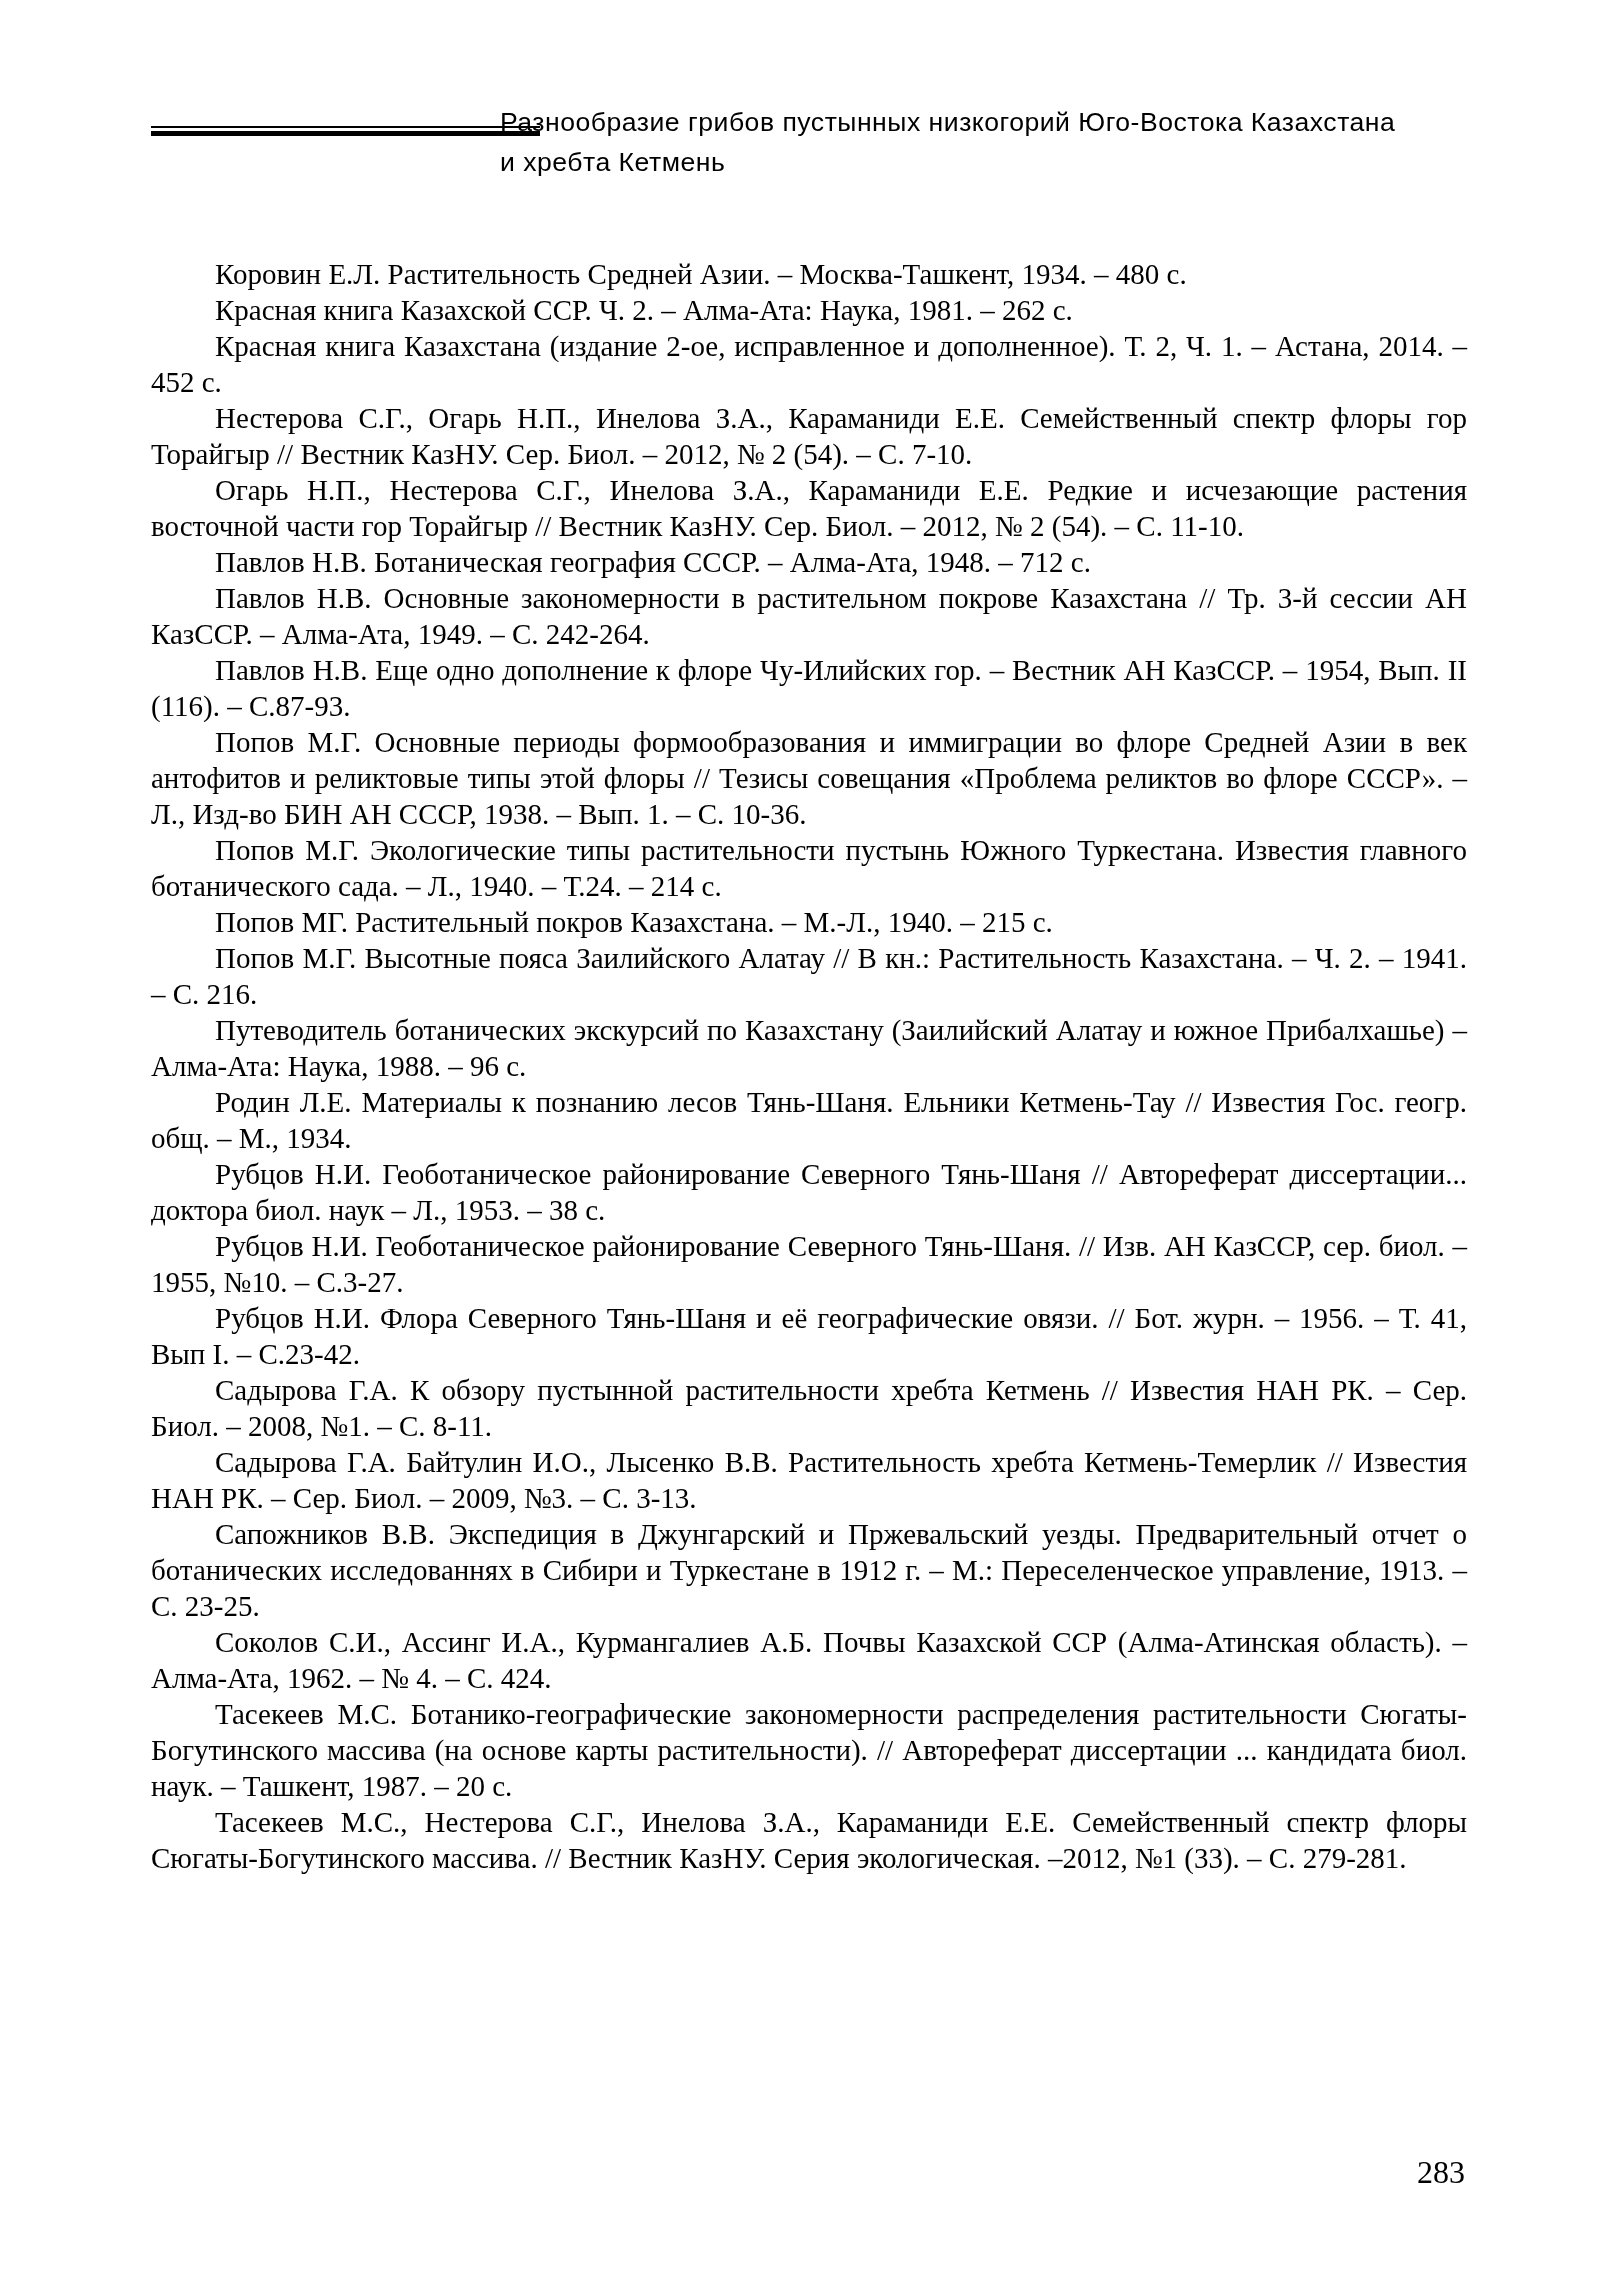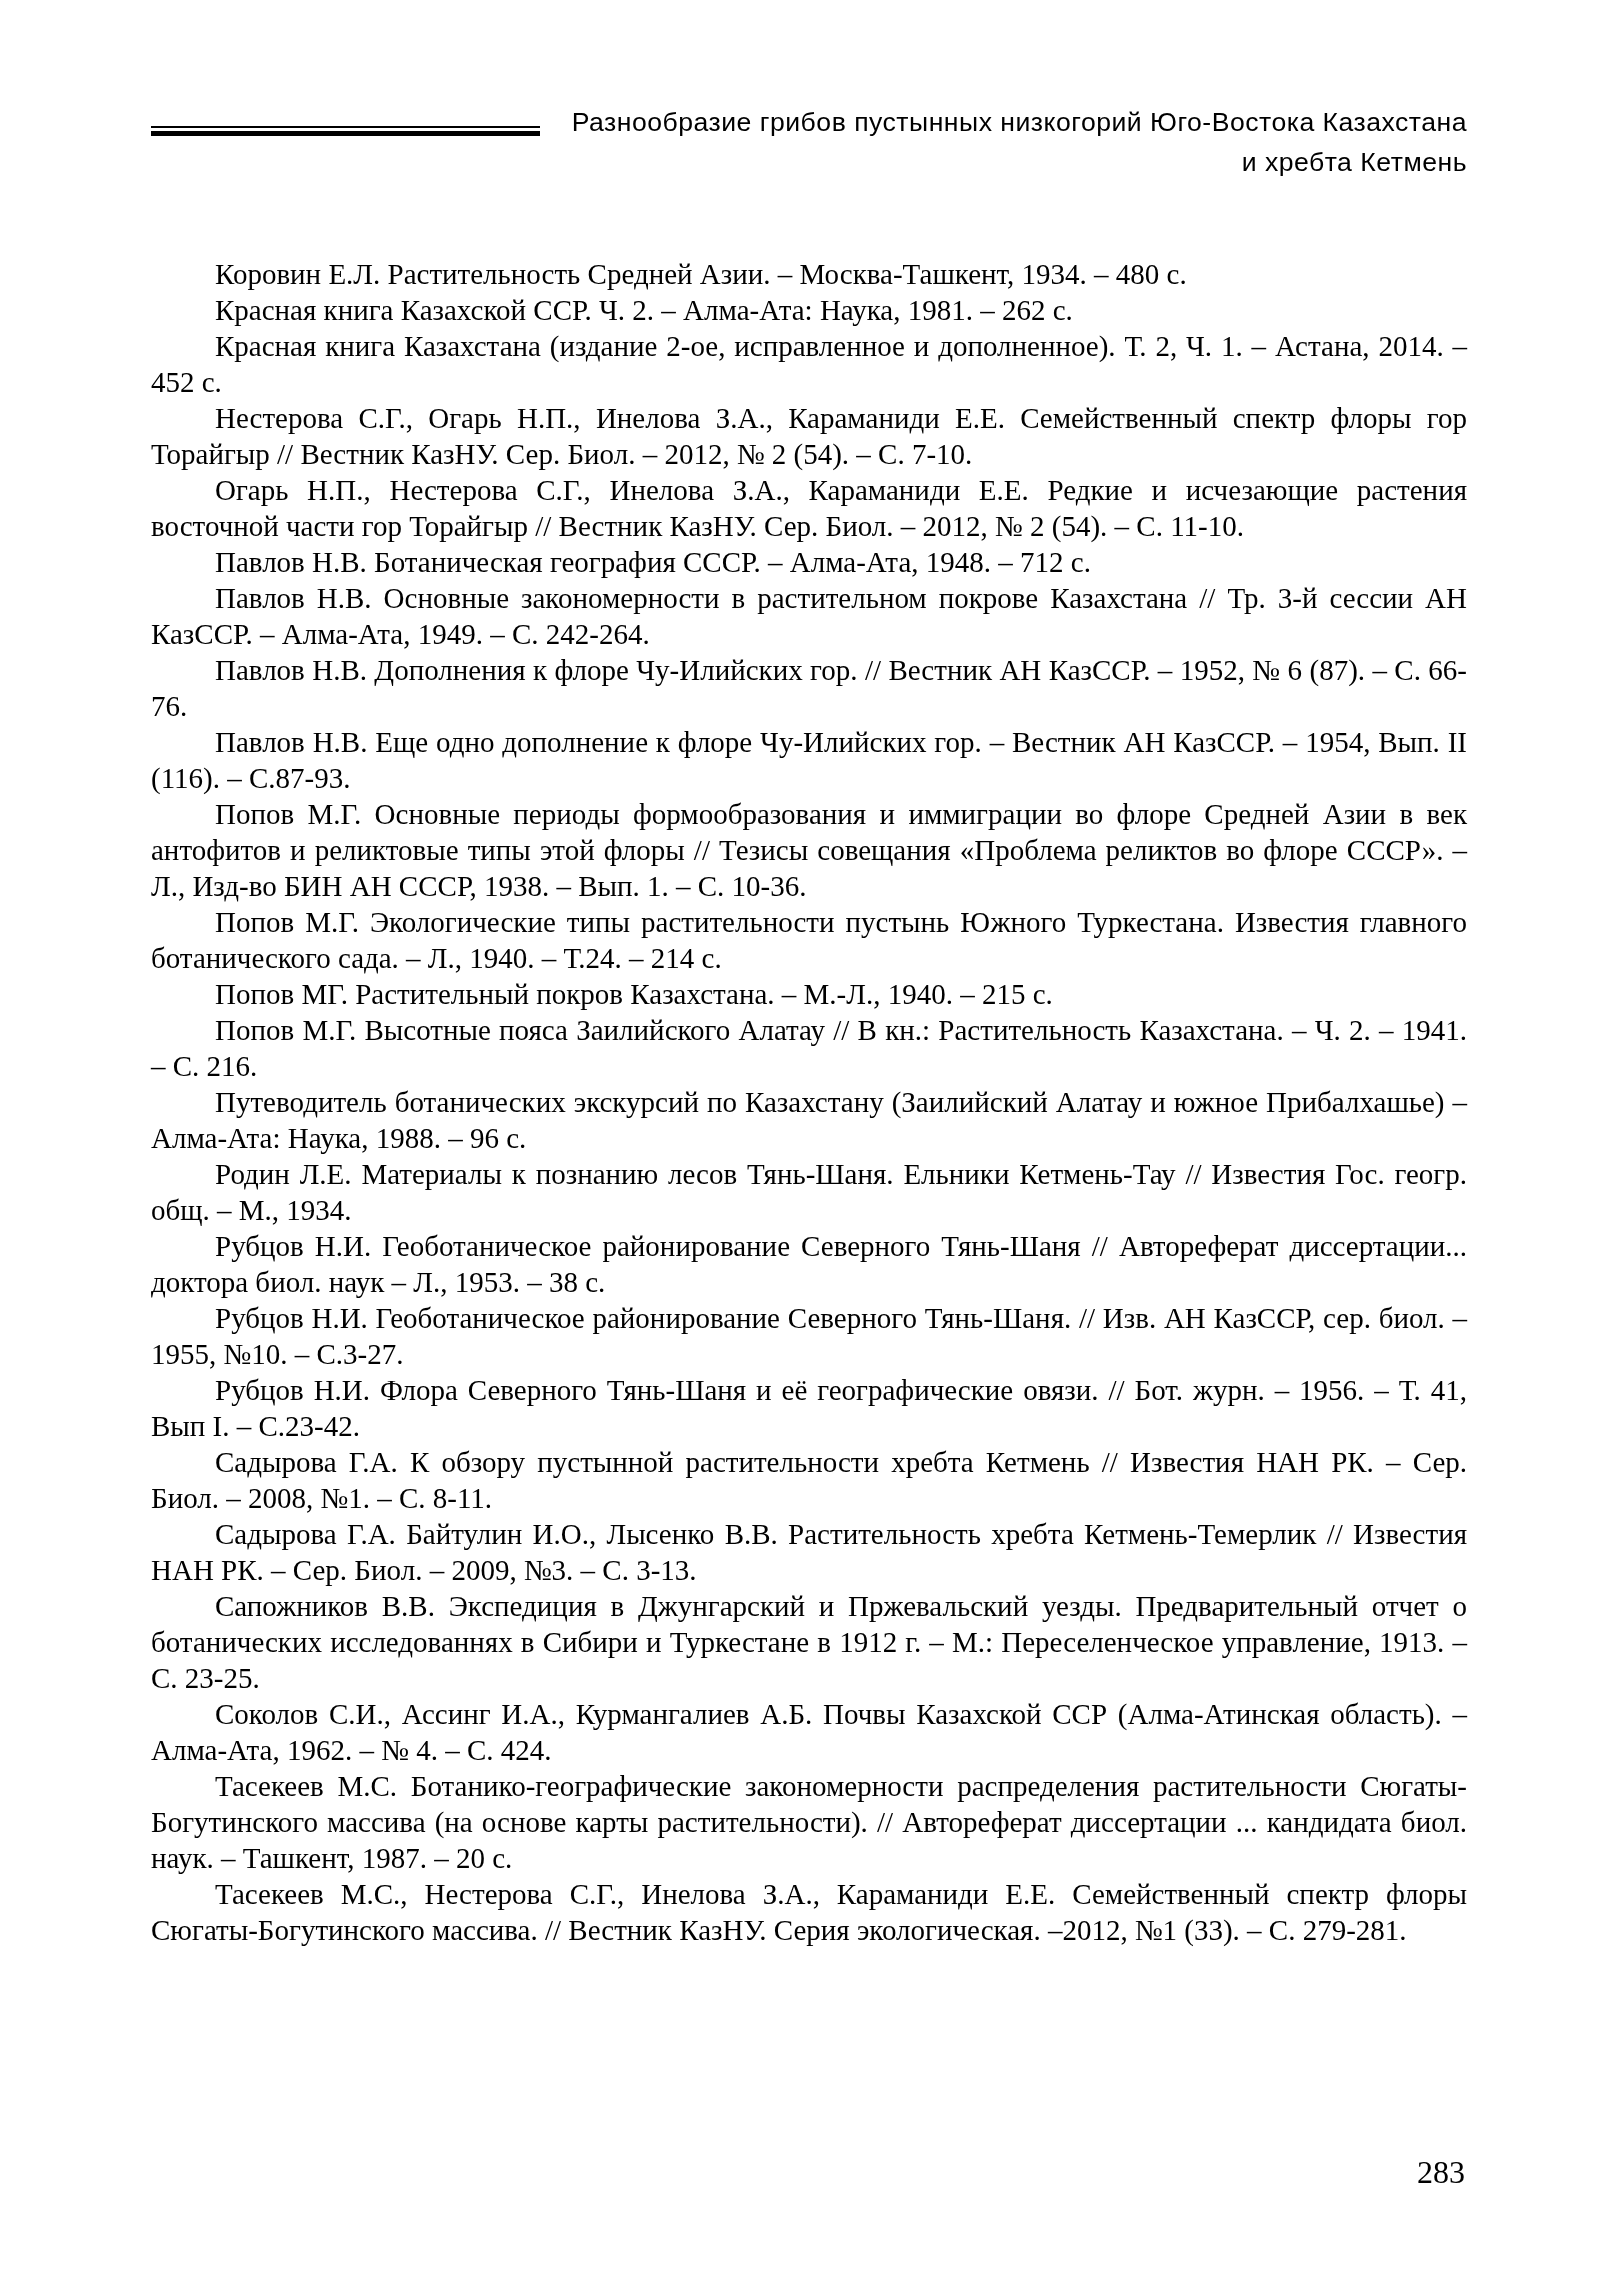--- a/index.html
+++ b/index.html
@@ -24,21 +24,20 @@
   }
   .head-rule .thin  { height: 2.4px; background: #000; }
   .head-rule .gap   { height: 2.4px; }
   .head-rule .thick { height: 5.6px; background: #000; }
 
   .running-header {
     position: absolute;
     right: 151px;
     top: 102px;
     width: 967px;
-    text-align: right;
     font-family: "Liberation Sans", sans-serif;
     font-size: 26.6px;
     font-weight: 400;
     letter-spacing: 0.5px;
     line-height: 40px;
     white-space: nowrap;
   }
 
   .refs {
     position: absolute;
@@ -83,21 +82,20 @@
   </div>
 
   <div class="refs" id="refs">
       <p>Коровин Е.Л. Растительность Средней Азии. – Москва-Ташкент, 1934. – 480 с.</p>
       <p>Красная книга Казахской ССР. Ч. 2. – Алма-Ата: Наука, 1981. – 262 с.</p>
       <p>Красная книга Казахстана (издание 2-ое, исправленное и дополненное). Т. 2, Ч. 1. – Астана, 2014. – 452 с.</p>
       <p>Нестерова С.Г., Огарь Н.П., Инелова З.А., Караманиди Е.Е. Семейственный спектр флоры гор Торайгыр // Вестник КазНУ. Сер. Биол. – 2012, № 2 (54). – С. 7-10.</p>
       <p>Огарь Н.П., Нестерова С.Г., Инелова З.А., Караманиди Е.Е. Редкие и исчезающие растения восточной части гор Торайгыр // Вестник КазНУ. Сер. Биол. – 2012, № 2 (54). – С. 11-10.</p>
       <p>Павлов Н.В. Ботаническая география СССР. – Алма-Ата, 1948. – 712 с.</p>
       <p>Павлов Н.В. Основные закономерности в растительном покрове Казахстана // Тр. 3-й сессии АН КазССР. – Алма-Ата, 1949. – С. 242-264.</p>
-      <p>Павлов Н.В. Дополнения к флоре Чу-Илийских гор. // Вестник АН КазССР. – 1952, № 6 (87). – С. 66-76.</p>
       <p>Павлов Н.В. Еще одно дополнение к флоре Чу-Илийских гор. – Вестник АН КазССР. – 1954, Вып. II (116). – С.87-93.</p>
       <p>Попов М.Г. Основные периоды формообразования и иммиграции во флоре Средней Азии в век антофитов и реликтовые типы этой флоры // Тезисы совещания «Проблема реликтов во флоре СССР». – Л., Изд-во БИН АН СССР, 1938. – Вып. 1. – С. 10-36.</p>
       <p>Попов М.Г. Экологические типы растительности пустынь Южного Туркестана. Известия главного ботанического сада. – Л., 1940. – Т.24. – 214 с.</p>
       <p>Попов МГ. Растительный покров Казахстана. – М.-Л., 1940. – 215 с.</p>
       <p>Попов М.Г. Высотные пояса Заилийского Алатау // В кн.: Растительность Казахстана. – Ч. 2. – 1941. – С. 216.</p>
       <p>Путеводитель ботанических экскурсий по Казахстану (Заилийский Алатау и южное Прибалхашье) – Алма-Ата: Наука, 1988. – 96 с.</p>
       <p>Родин Л.Е. Материалы к познанию лесов Тянь-Шаня. Ельники Кетмень-Тау // Известия Гос. геогр. общ. – М., 1934.</p>
       <p>Рубцов Н.И. Геоботаническое районирование Северного Тянь-Шаня // Автореферат диссертации... доктора биол. наук – Л., 1953. – 38 с.</p>
       <p>Рубцов Н.И. Геоботаническое районирование Северного Тянь-Шаня. // Изв. АН КазССР, сер. биол. – 1955, №10. – С.3-27.</p>
       <p>Рубцов Н.И. Флора Северного Тянь-Шаня и её географические овязи. // Бот. журн. – 1956. – Т. 41, Вып I. – С.23-42.</p>

